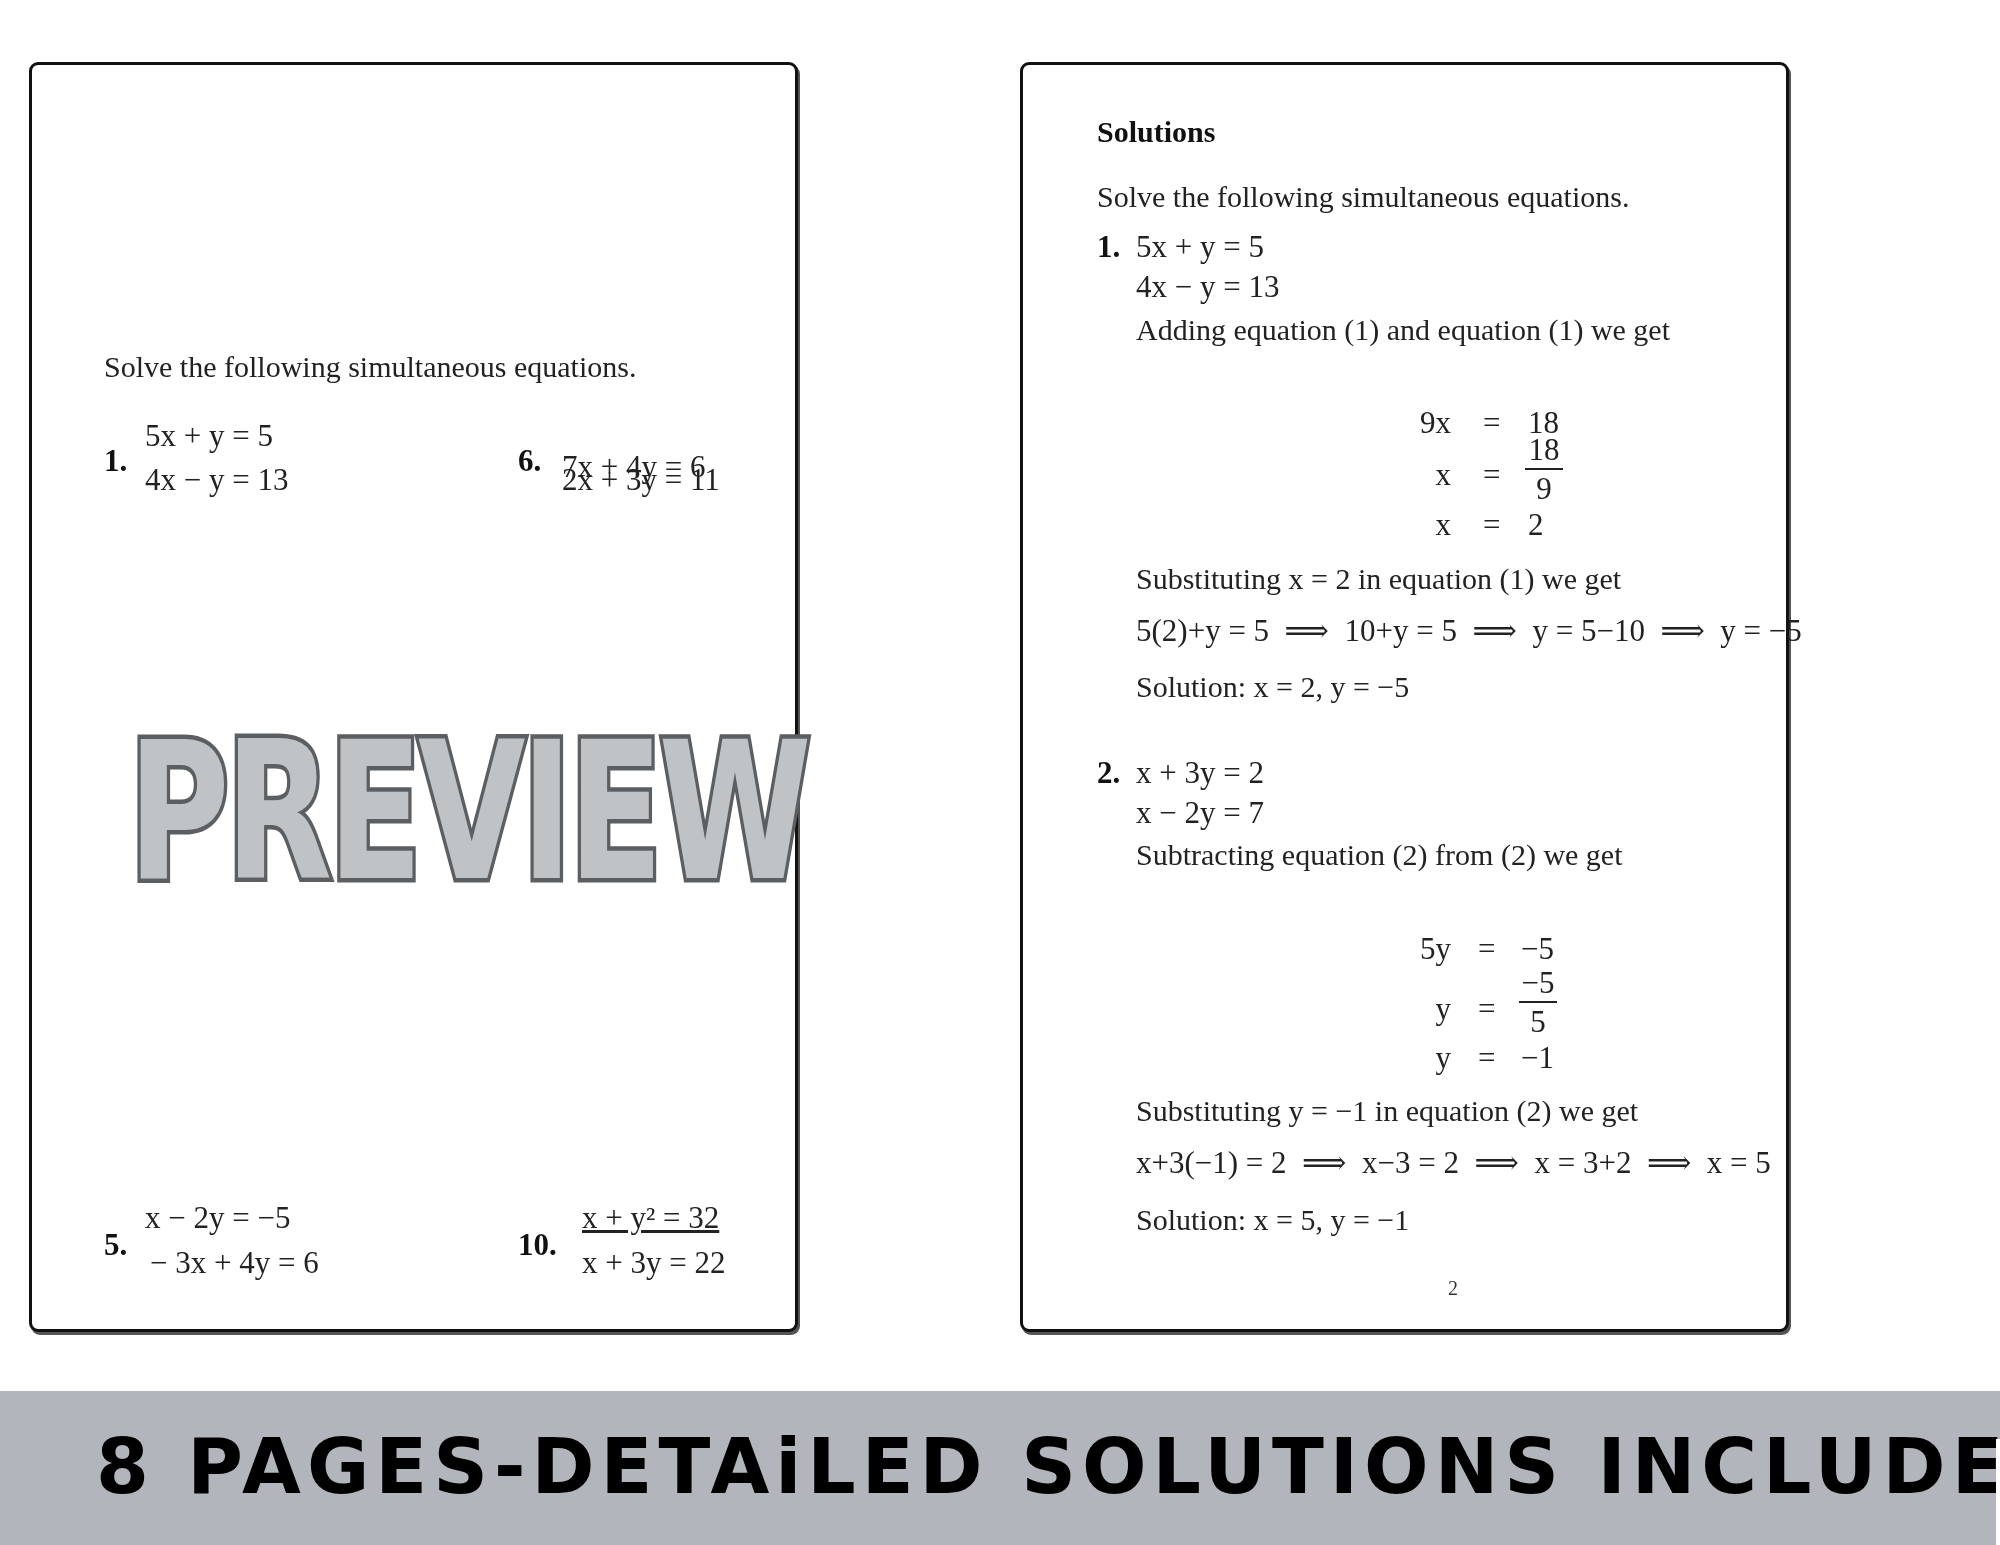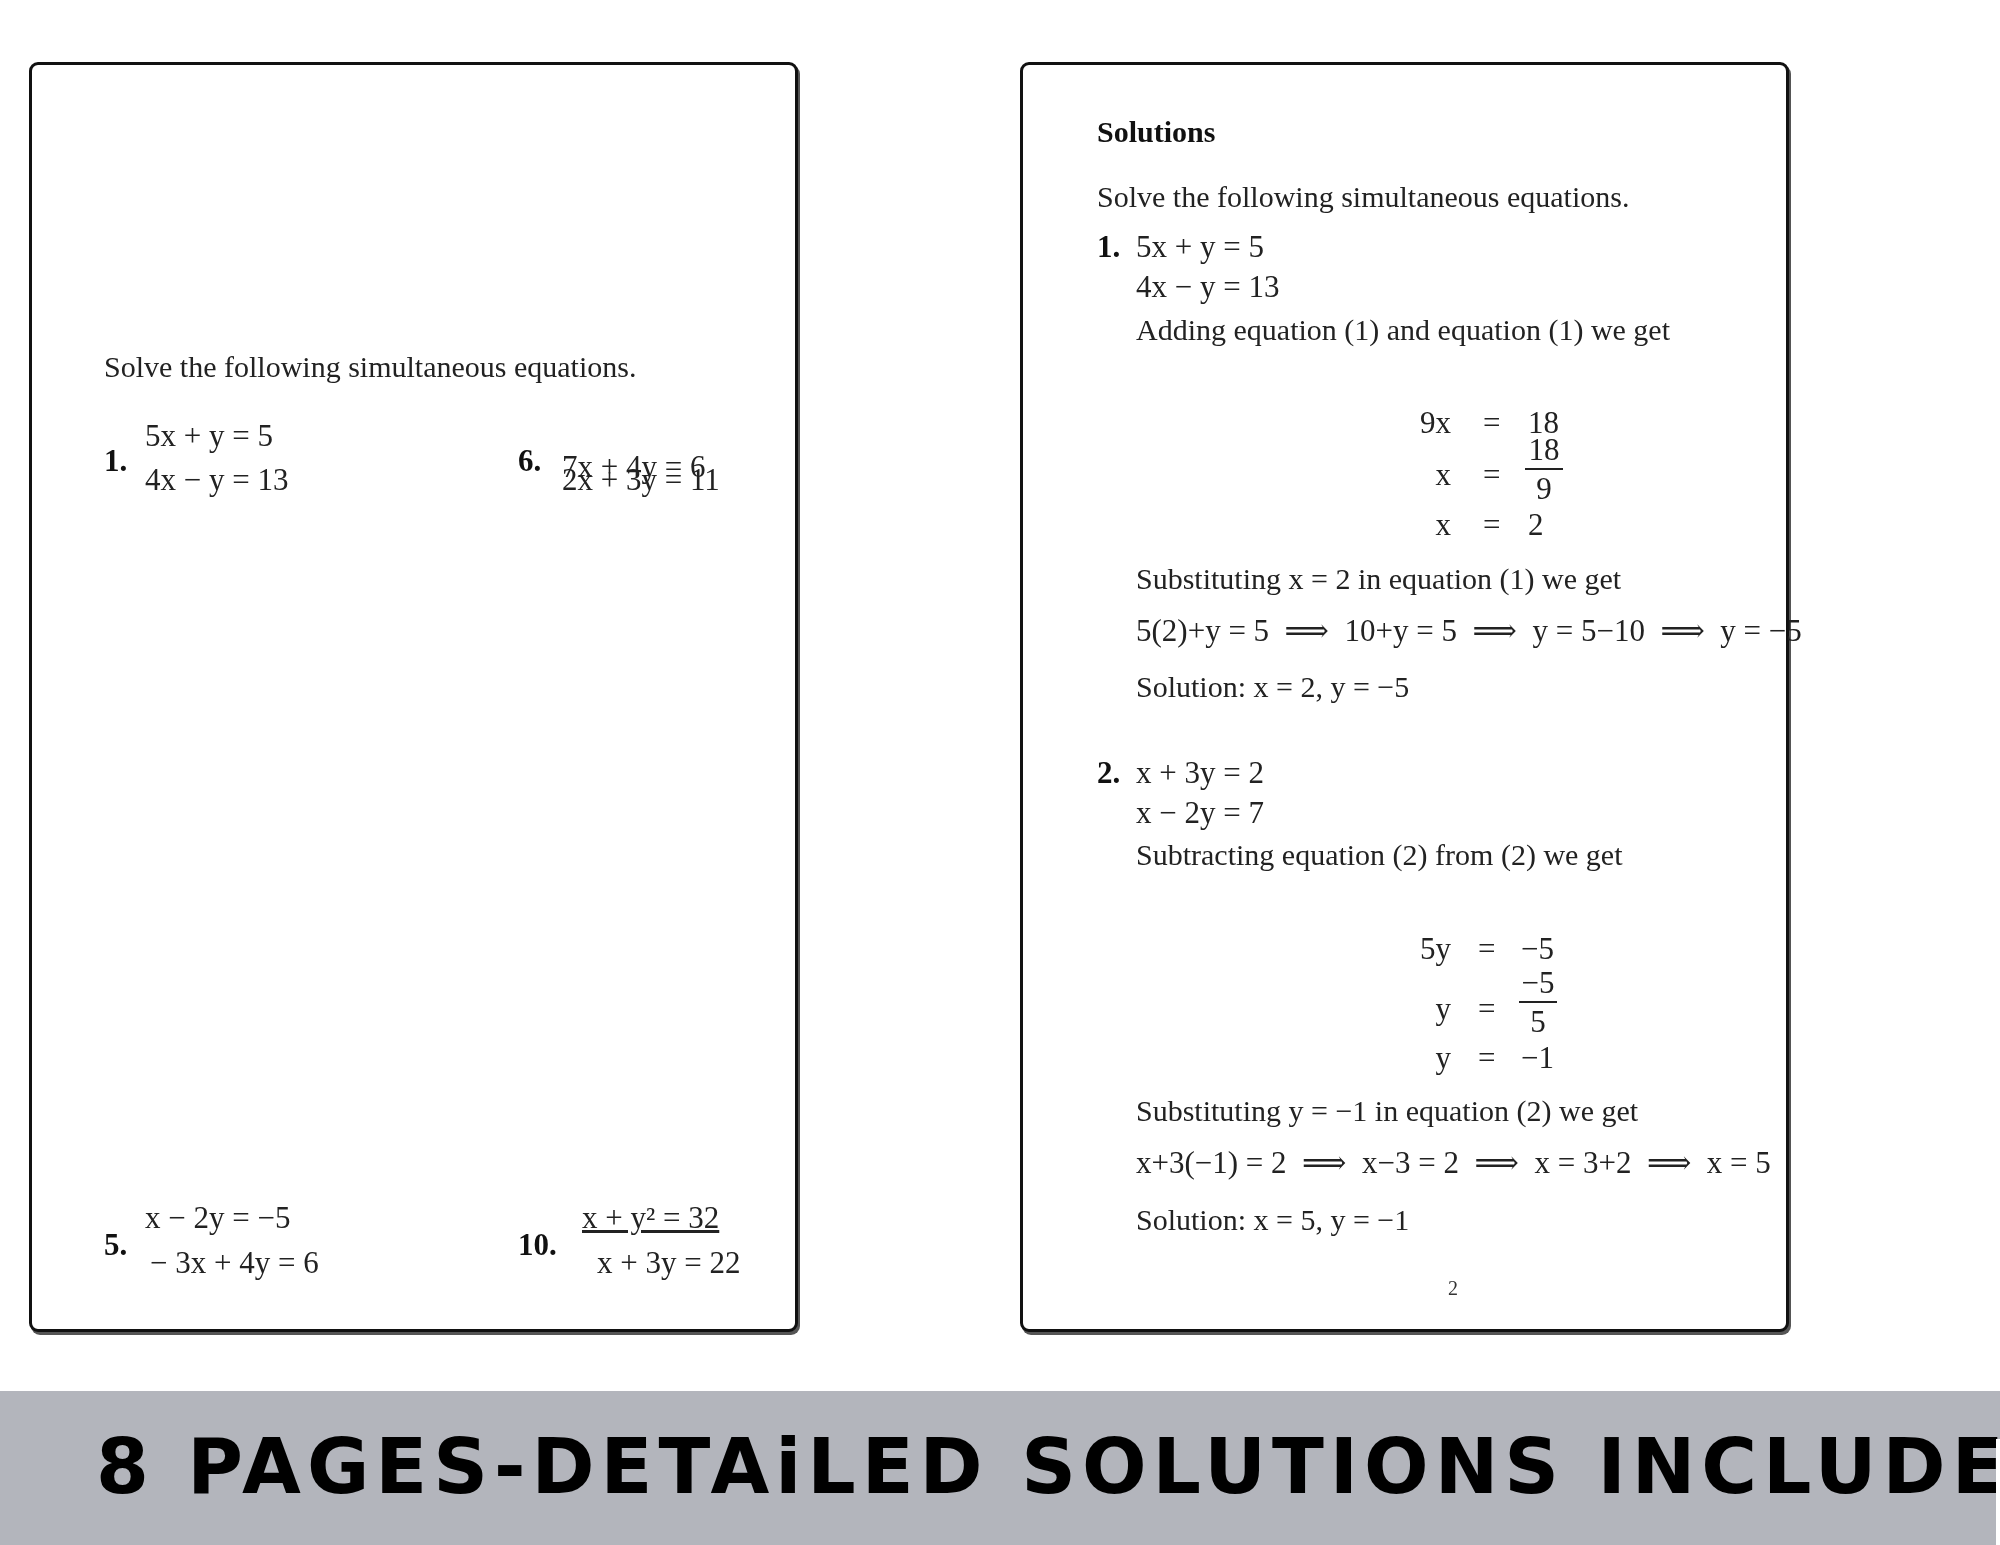--- a/index.html
+++ b/index.html
@@ -74,31 +74,34 @@
     <div class="abs math" style="left:113px; top:353px;">5x + y = 5</div>
     <div class="abs math" style="left:113px; top:397px;">4x − y = 13</div>
   </div>
 
   <div>
     <div class="abs num" style="left:486px; top:378px;">6.</div>
     <div class="abs math" style="left:530px; top:353px;margin-top:31px;">7x + 4y = 6</div>
     <div class="abs math" style="left:530px; top:397px;">2x + 3y = 11</div>
   </div>
 
+  <div class="watermark">
+    <span>PREVIEW</span>
+  </div>
 
   <div>
     <div class="abs num" style="left:72px; top:1162px;">5.</div>
     <div class="abs math" style="left:113px; top:1135px;">x − 2y = −5</div>
     <div class="abs math" style="left:118px; top:1180px;">− 3x + 4y = 6</div>
   </div>
 
   <div>
     <div class="abs num" style="left:486px; top:1162px;">10.</div>
     <div class="abs math" style="left:550px; top:1135px;text-decoration:underline;">x + y² = 32</div>
-    <div class="abs math" style="left:565px; top:1180px;">x + 3y = 22</div>
+    <div class="abs math" style="left:550px; top:1180px;">x + 3y = 22</div>
   </div>
 </div>
 
 <div class="page" id="page-right">
   <div class="abs bold-head" style="left:74px; top:50px;">Solutions</div>
   <div class="abs serif body-text" style="left:74px; top:115px;">Solve the following simultaneous equations.</div>
 
   <div>
     <div class="abs num" style="left:74px; top:164px;">1.</div>
     <div class="abs math" style="left:113px; top:164px;">5x + y = 5</div>

